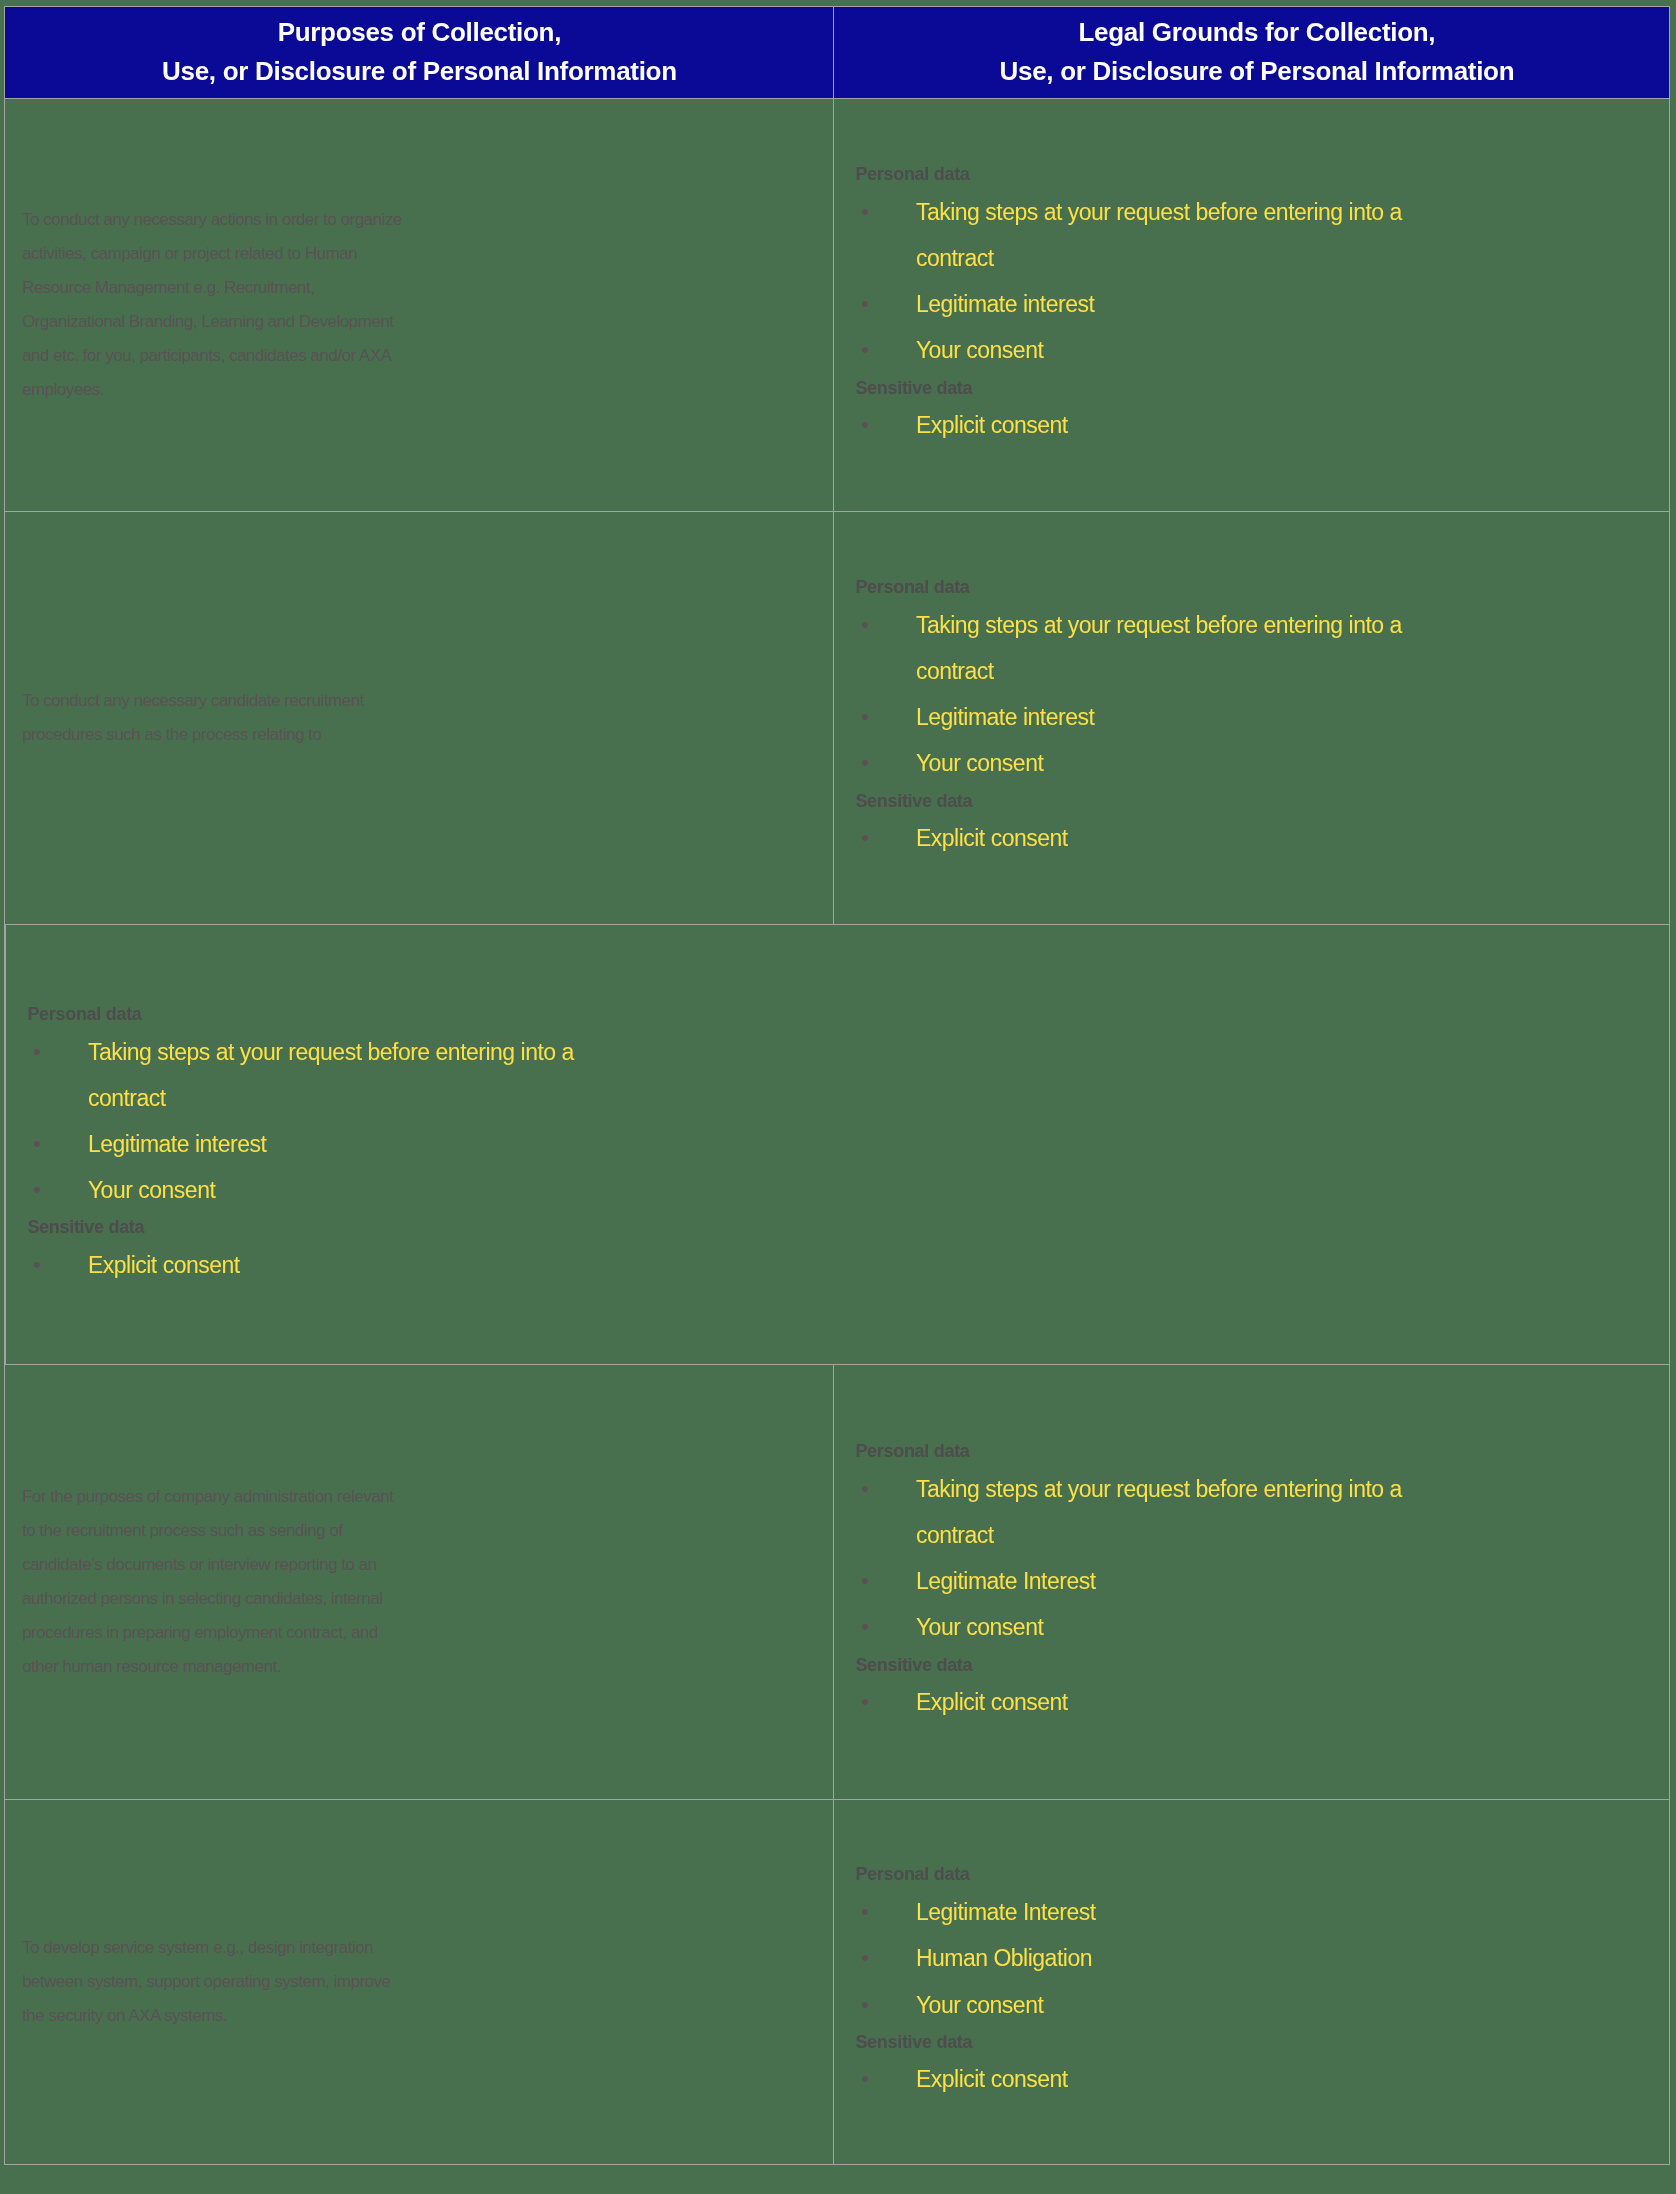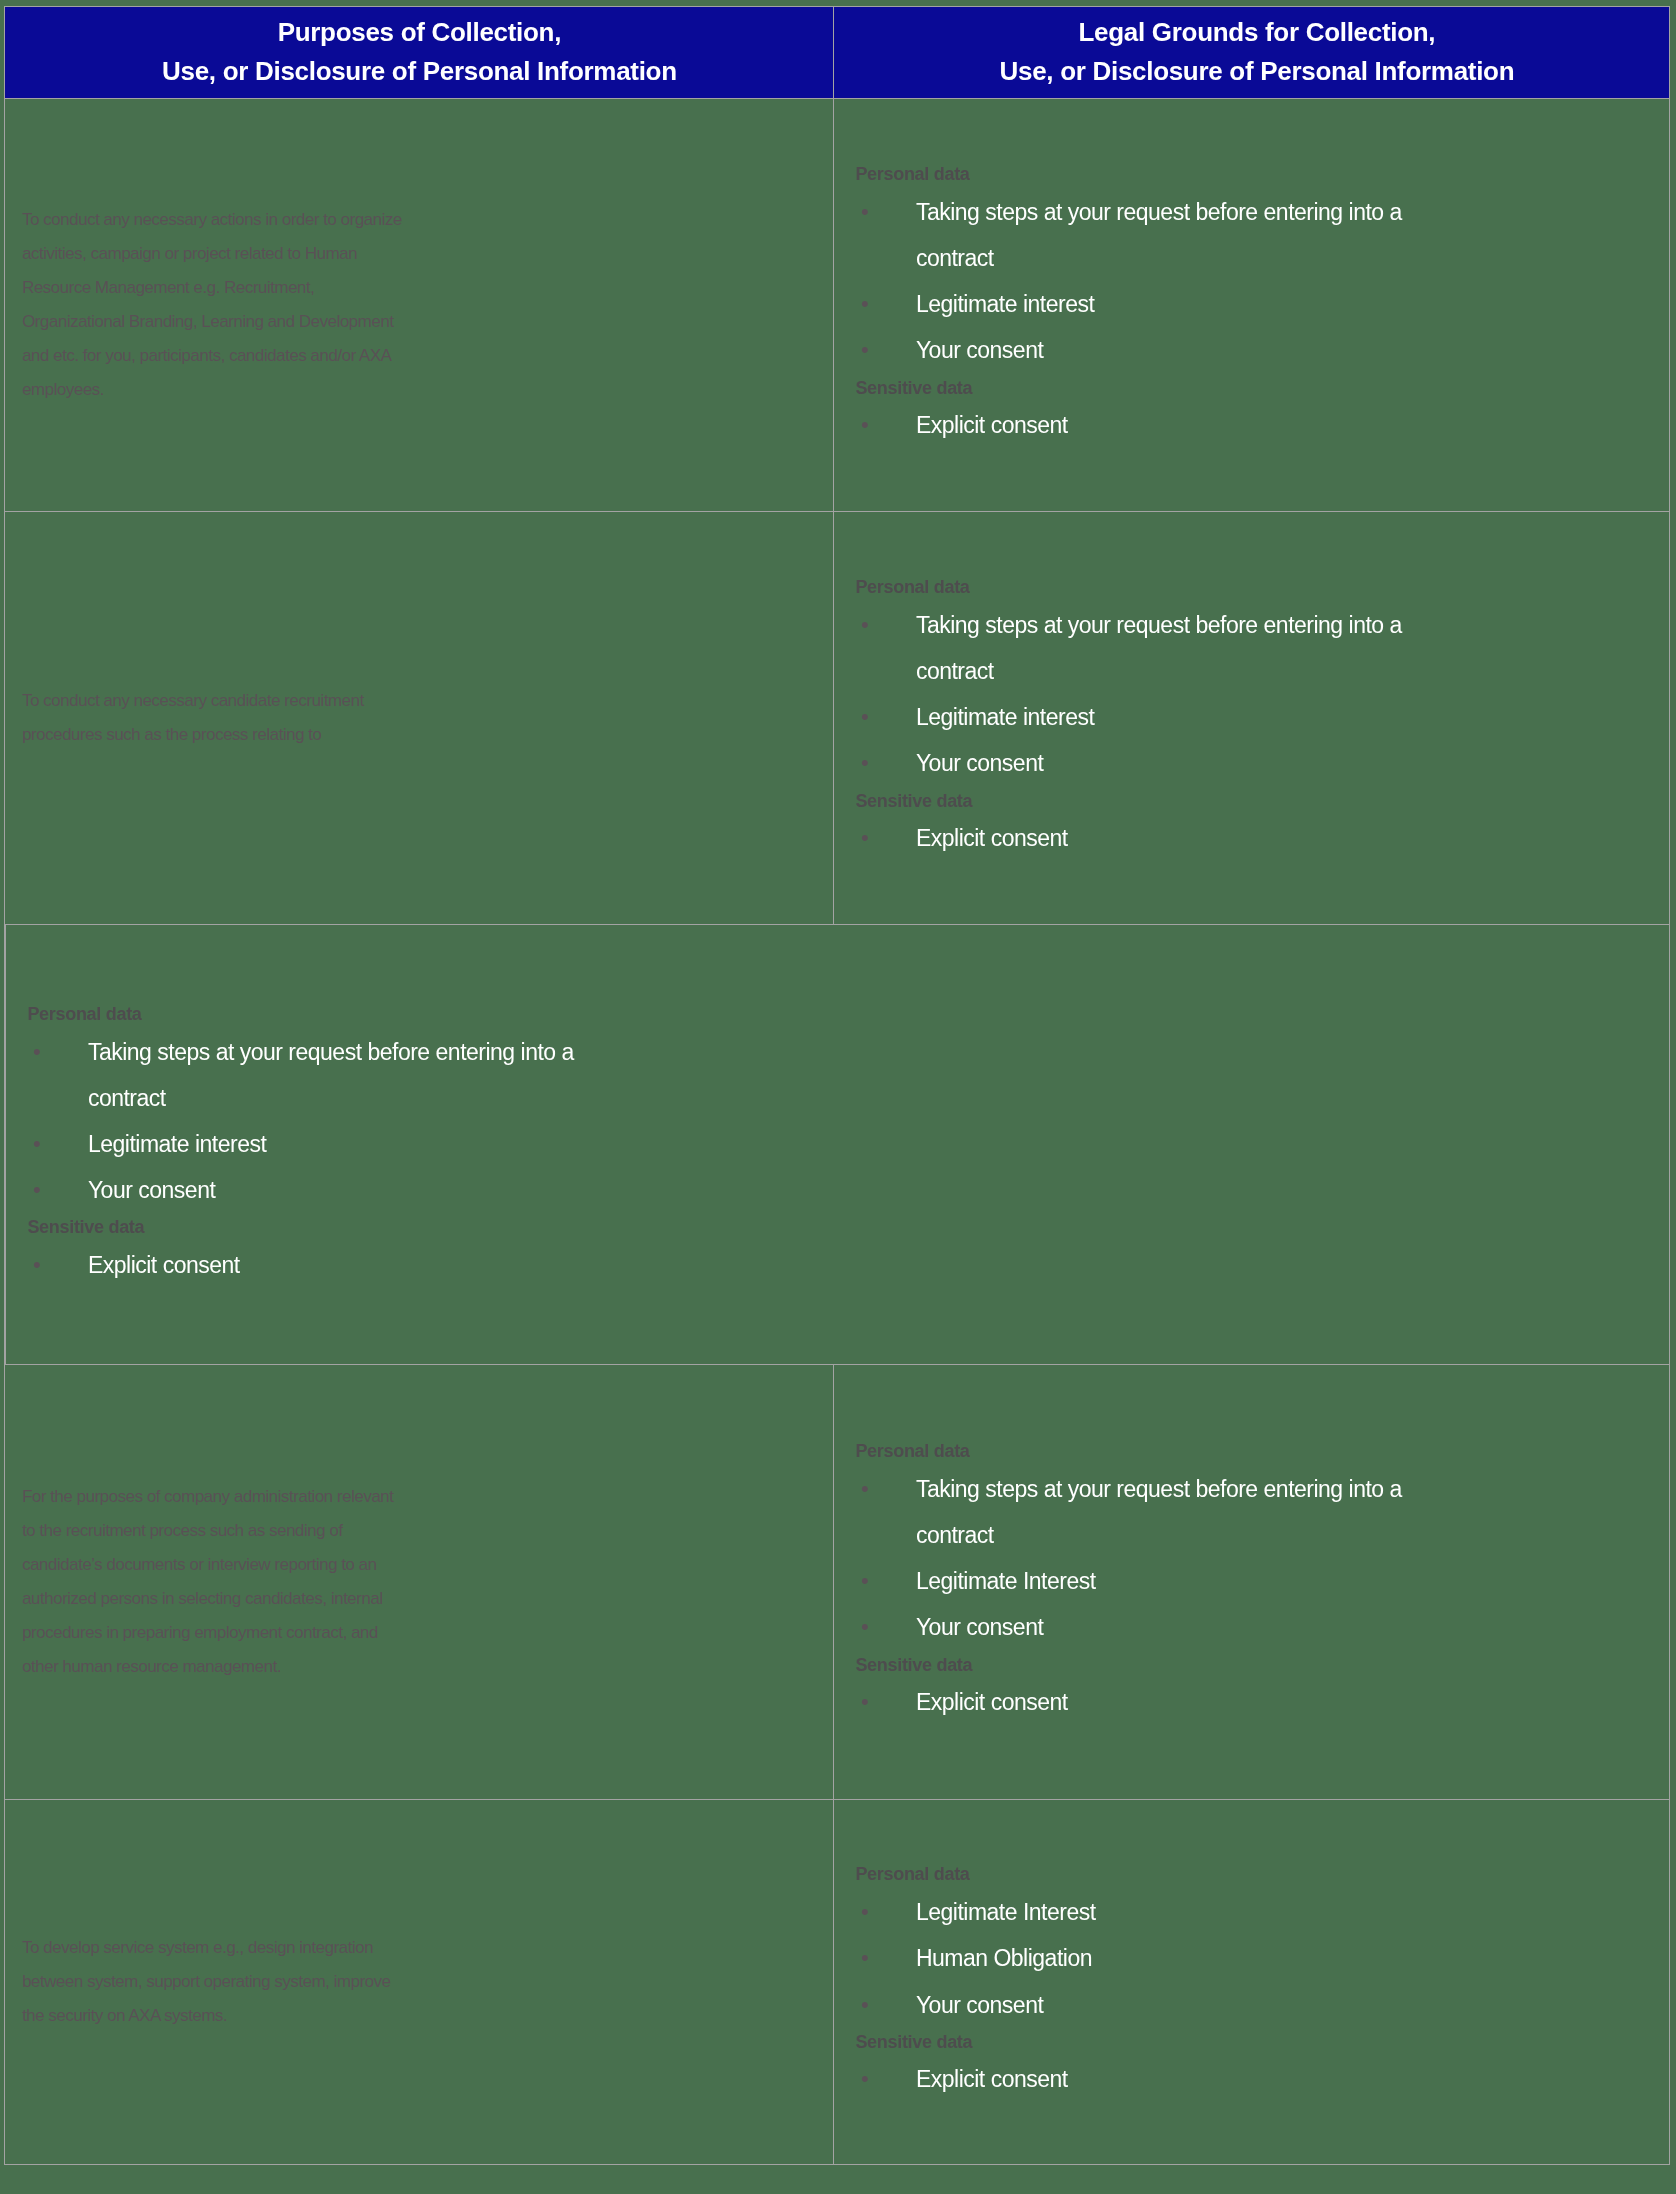--- a/index.html
+++ b/index.html
@@ -72,21 +72,21 @@
   .bullet{display:flex;align-items:flex-start;}
   .bullet .dot{
     flex:0 0 55px;
     color:#5a5056;
     font-size:22px;
     line-height:2.1;
     padding-left:5.5px;
   }
   .bullet .btext{
     flex:1 1 auto;
-    color:#ffffff;
+    color:#fde047;
     font-size:23px;
     line-height:2.0;
     letter-spacing:-0.5px;
     white-space:pre-line;
     padding-right:5.5px;
   }
 </style>
 </head>
 <body>
 

